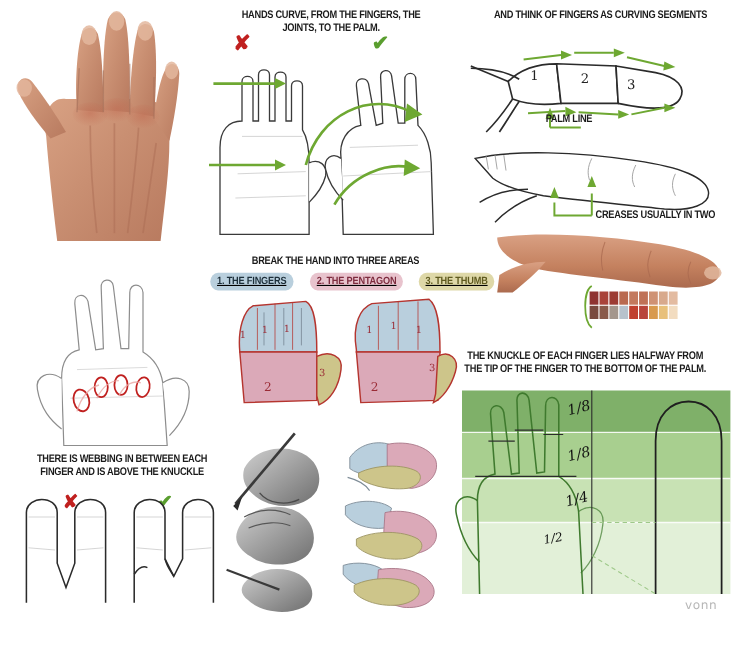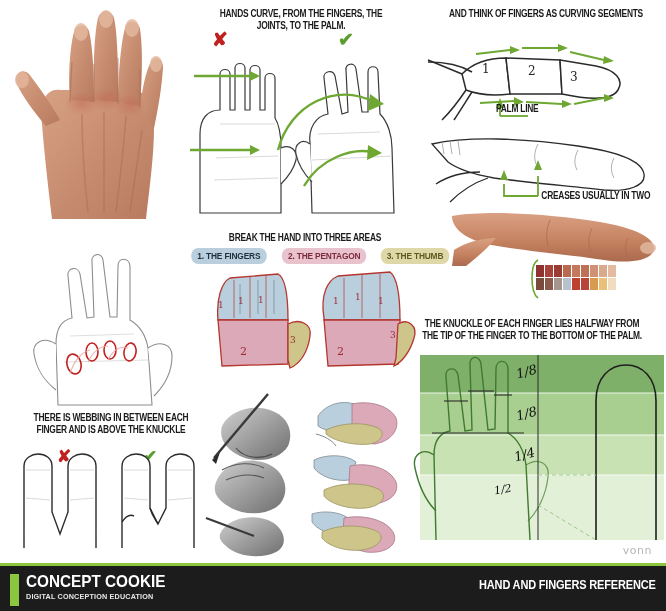--- a/index.html
+++ b/index.html
@@ -21,21 +21,21 @@
     letter-spacing: -0.3px;
     color: #1a1a1a;
     text-align: center;
     line-height: 1.18;
     transform: scaleX(0.84);
     white-space: nowrap;
   }
   .cap.l2 { white-space: normal; }
 
   
-  .badgerow { position:absolute; display:flex; gap:4px; align-items:center; }
+  .badgerow { position:absolute; display:flex; gap:4px; align-items:center;text-decoration:underline; }
   .badge {
     border-radius: 9px;
     padding: 2px 7px 3px 7px;
     font-weight: bold;
     font-size: 9.5px;
     letter-spacing:-0.2px;
     transform: scaleX(0.88);
     white-space: nowrap;
   }
   .b1 { background:#b9cfdd; color:#1d2f3a; }
@@ -542,20 +542,14 @@
       <g transform="translate(106,118)">
         <path d="M0 4 C12 0 28 2 36 8 L30 24 C16 26 4 18 0 12 Z" fill="#b9cfdd" stroke="#7d8b96" stroke-width="0.8"></path>
         <path d="M32 8 C52 4 76 10 82 24 C86 36 72 44 54 42 L30 36 Z" fill="#dba9b8" stroke="#a87687" stroke-width="0.8"></path>
         <path d="M10 22 C26 14 52 14 66 22 C74 28 66 38 50 40 C30 42 14 34 10 28 Z" fill="#cdc58a" stroke="#9c9462" stroke-width="0.8"></path>
       </g>
     </svg>
   </div>
 
   <div class="watermark">vonn</div>
 
-  <div class="footer">
-    <div class="footer-accent"></div>
-    <div class="brand">CONCEPT COOKIE</div>
-    <div class="brand-sub">DIGITAL CONCEPTION EDUCATION</div>
-    <div class="footer-right">HAND AND FINGERS REFERENCE</div>
-  </div>
 
 </div>
 
 </body></html>

